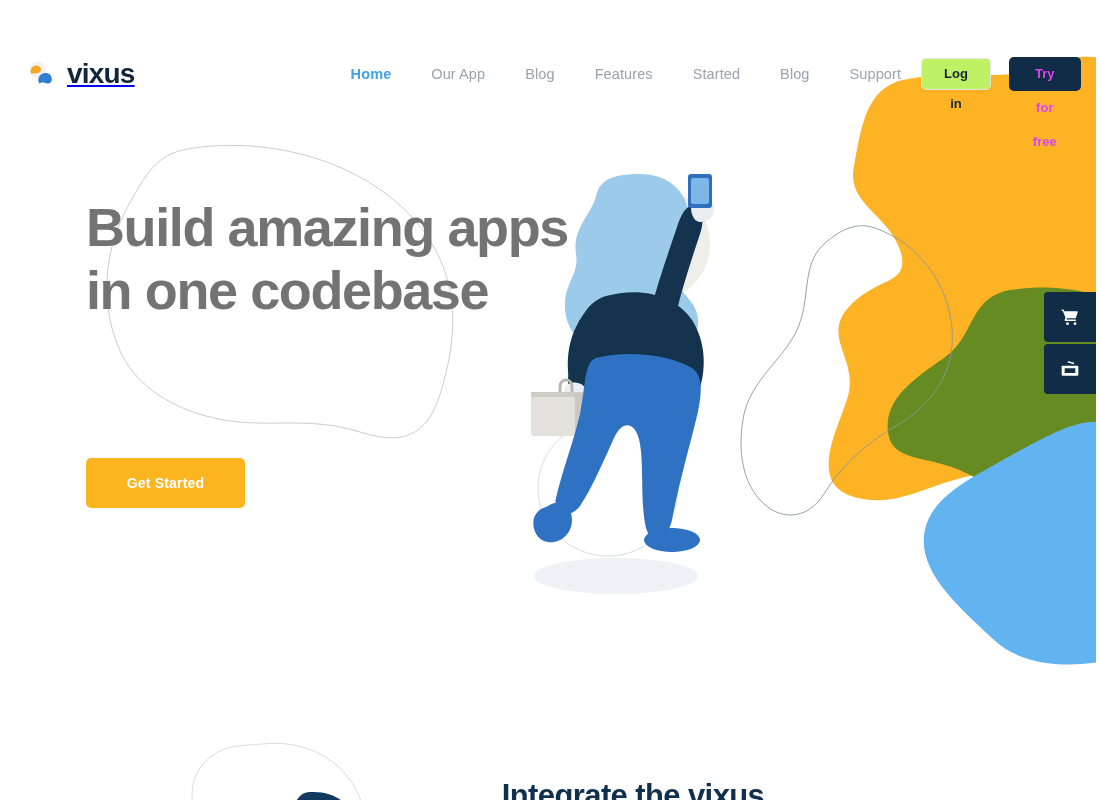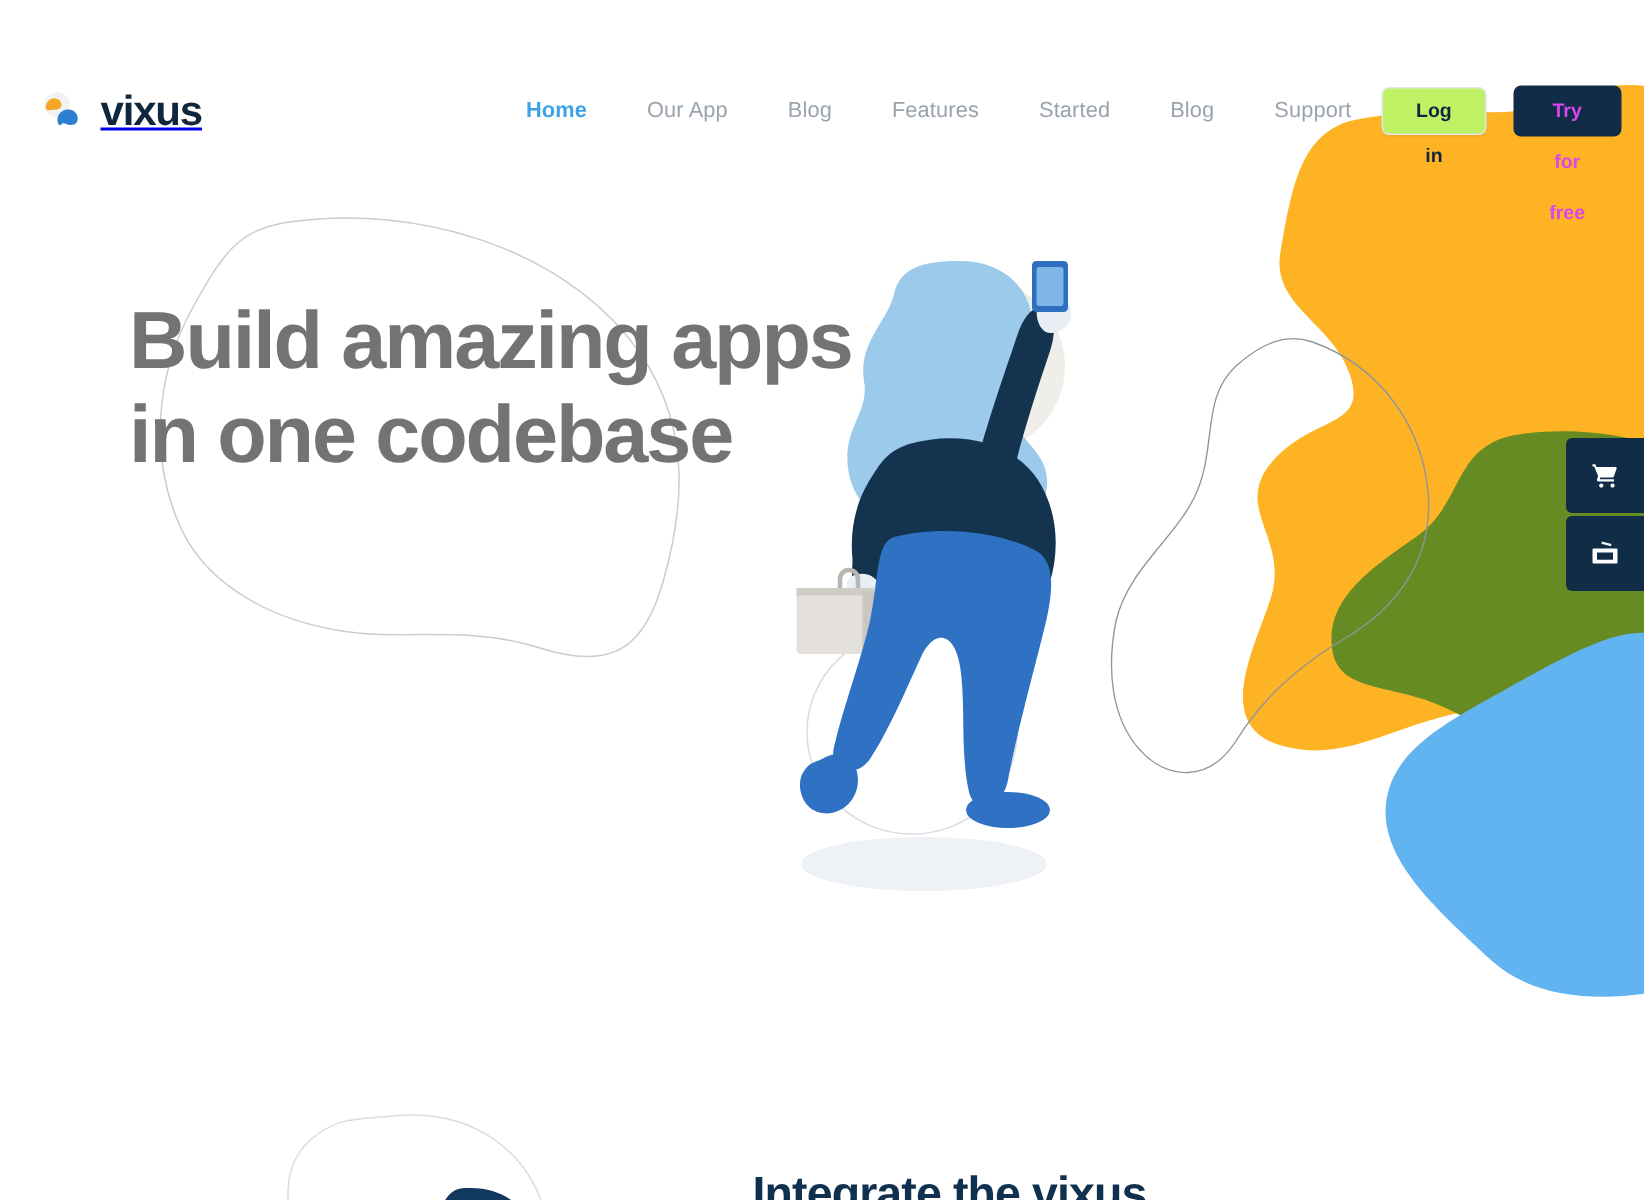--- a/index.html
+++ b/index.html
@@ -321,20 +321,21 @@
       <button class="btn-login">Log in</button>
       <button class="btn-try">Try for free</button>
     </div>
   </header>
 
   <section class="hero">
     <h1 class="hero-title">Build amazing apps
 in one codebase</h1>
   </section>
 
+  <button class="btn-get-started">Get Started</button>
 
   <div class="side-rail">
     <button class="rail-btn">
       <svg width="20" height="20" viewBox="0 0 24 24" fill="#ffffff">
         <path d="M2 3h2.2l1 2.2h15.3c.6 0 1 .6.8 1.2l-2.2 6.4c-.2.5-.6.8-1.1.8H8.2l-.4 1.3h11.4v1.8H6.6c-.8 0-1.3-.8-1-1.5l.9-2.6L3.4 4.8H2V3z"></path>
         <circle cx="9" cy="20" r="1.7"></circle>
         <circle cx="18" cy="20" r="1.7"></circle>
       </svg>
     </button>
     <button class="rail-btn">

